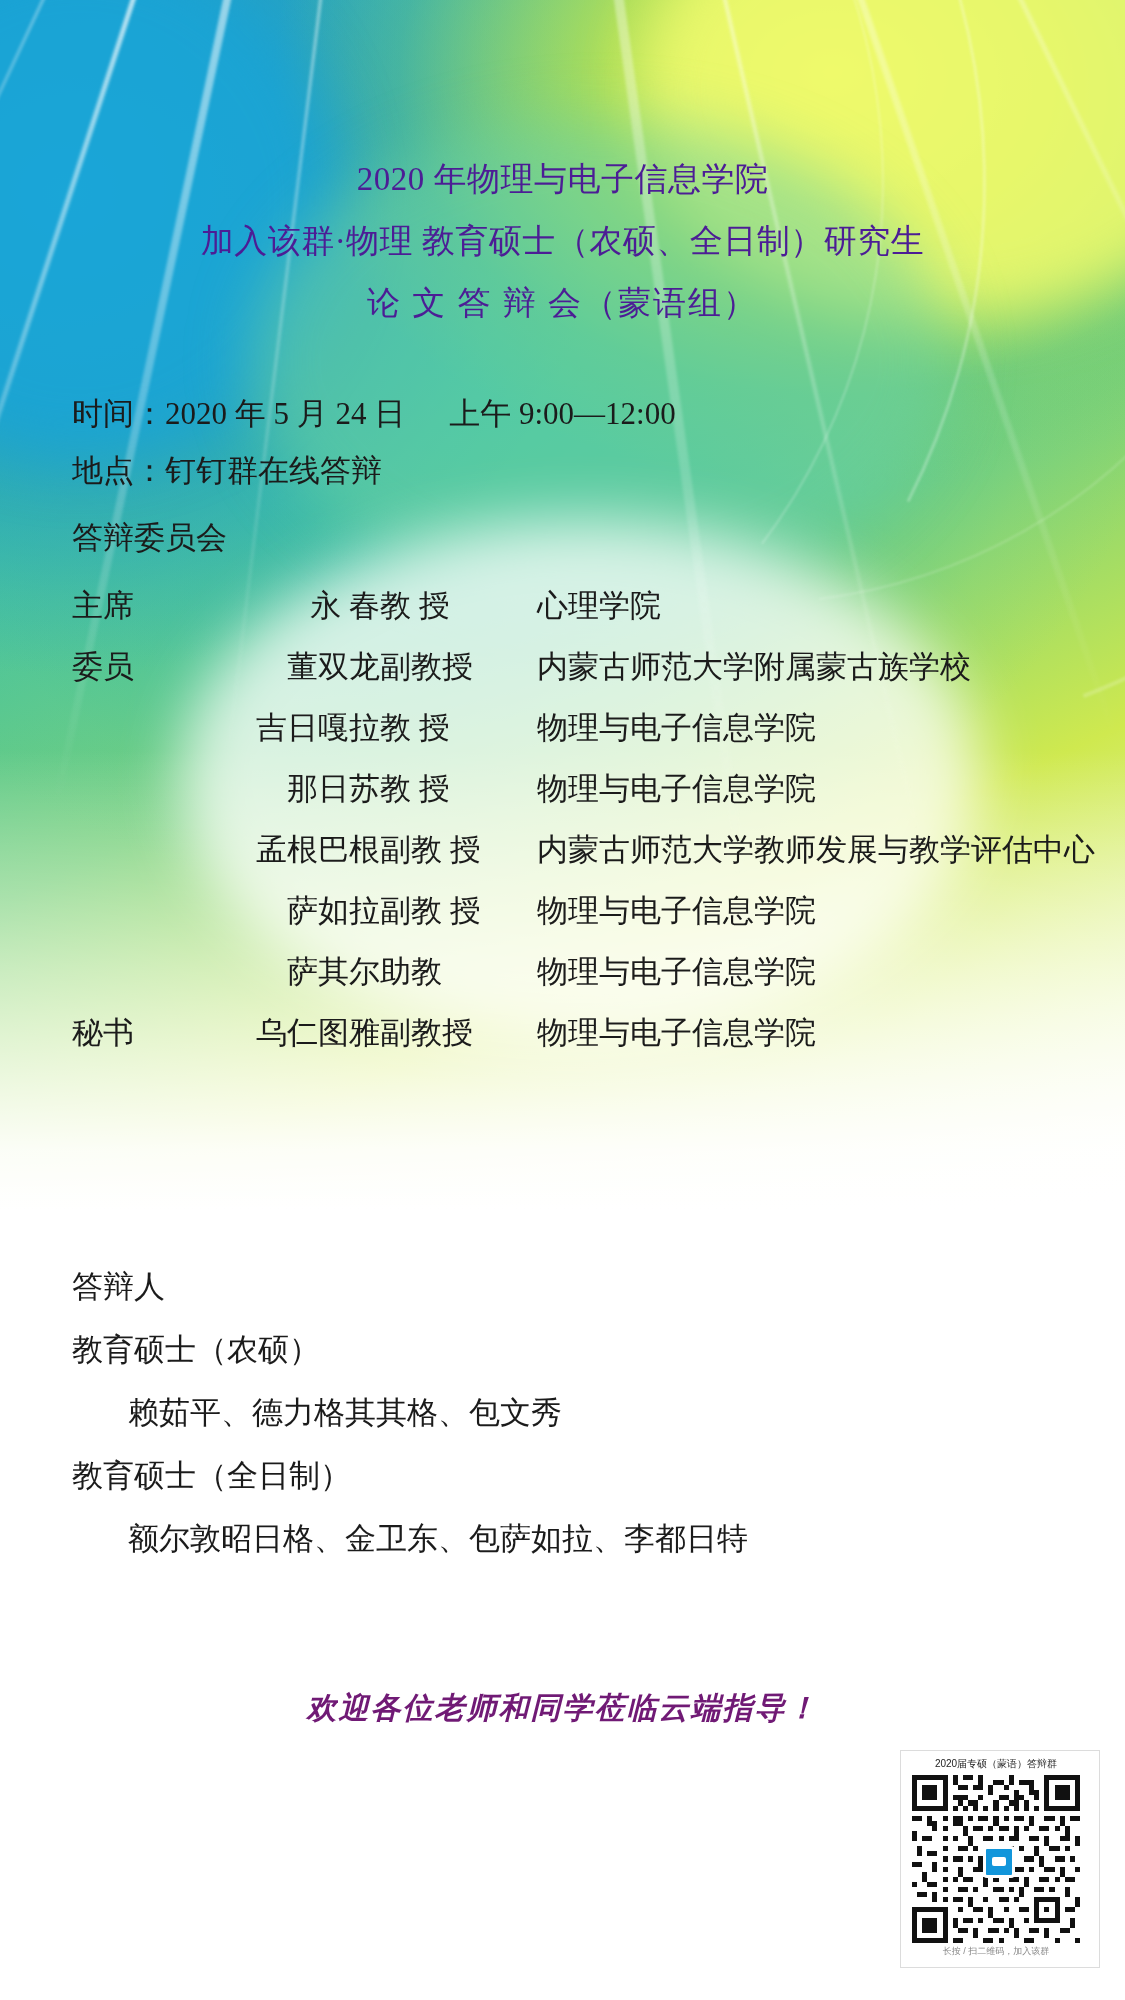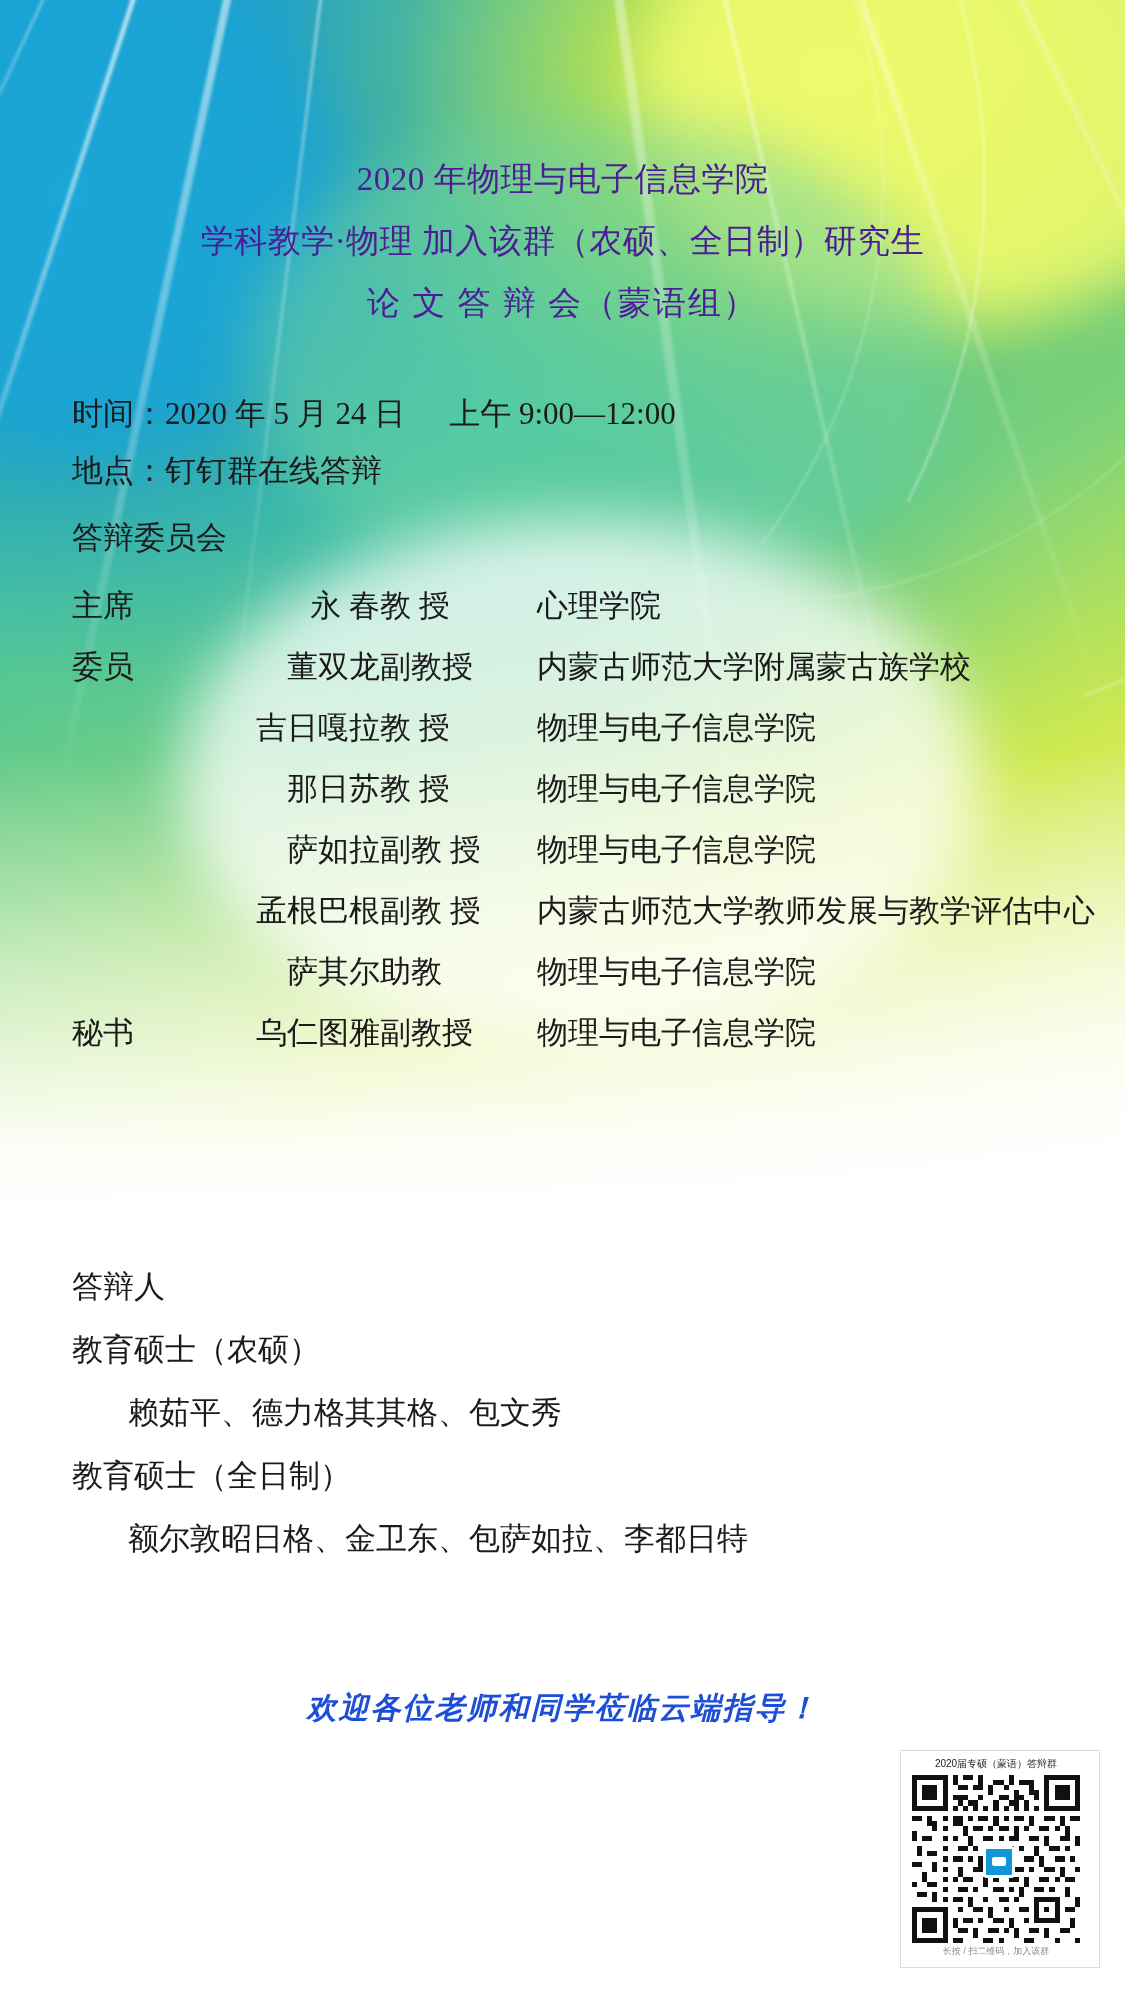--- a/index.html
+++ b/index.html
@@ -132,21 +132,21 @@
   .welcome {
     position: absolute;
     left: 0;
     top: 1688px;
     width: 1125px;
     text-align: center;
     font-size: 30px;
     font-weight: bold;
     font-style: italic;
     letter-spacing: 2px;
-    color: #1d4ed8;
+    color: #701a75;
   }
   
   .qr-card {
     position: absolute;
     left: 900px;
     top: 1750px;
     width: 200px;
     height: 218px;
     background: #ffffff;
     border: 1px solid #dcdcdc;
@@ -218,21 +218,21 @@
     <div class="arc" style="left:-420px; top:-520px; width:1400px; height:1400px; border-width:3px; transform:rotate(-18deg); opacity:.55;"></div>
     <div class="arc" style="left:-320px; top:-420px; width:1200px; height:1200px; border-width:2px; transform:rotate(-8deg); opacity:.45;"></div>
     <div class="arc" style="left:60px; top:-760px; width:1500px; height:1500px; border-width:4px; transform:rotate(24deg); opacity:.4;"></div>
     <div class="arc" style="left:200px; top:-500px; width:1100px; height:1100px; border-width:2px; transform:rotate(38deg); opacity:.35;"></div>
   </div>
 
   <div class="content">
 
     <div class="title-block">
       <div class="title-line l1">2020 年物理与电子信息学院</div>
-      <div class="title-line l2">学科教学·物理 加入该群（农硕、全日制）研究生</div>
+      <div class="title-line l2">加入该群·物理 教育硕士（农硕、全日制）研究生</div>
       <div class="title-line l3">论 文 答 辩 会（蒙语组）</div>
     </div>
 
     <div class="meta">
       <div>
         <span>时间：</span><span>2020 年 5 月 24 日</span><span class="gap"></span><span>上午 9:00—12:00</span>
       </div>
       <div>
         <span>地点：</span><span>钉钉群在线答辩</span>
       </div>
@@ -261,29 +261,29 @@
           <td class="org">物理与电子信息学院</td>
         </tr>
         <tr>
           <td class="role"></td>
           <td class="name">那日苏</td>
           <td class="rank">教 授</td>
           <td class="org">物理与电子信息学院</td>
         </tr>
         <tr>
           <td class="role"></td>
+          <td class="name">孟根巴根</td>
+          <td class="rank">副教 授</td>
+          <td class="org">内蒙古师范大学教师发展与教学评估中心</td>
+        </tr>
+        <tr>
+          <td class="role"></td>
           <td class="name">萨如拉</td>
           <td class="rank">副教 授</td>
           <td class="org">物理与电子信息学院</td>
-        </tr>
-        <tr>
-          <td class="role"></td>
-          <td class="name">孟根巴根</td>
-          <td class="rank">副教 授</td>
-          <td class="org">内蒙古师范大学教师发展与教学评估中心</td>
         </tr>
         <tr>
           <td class="role"></td>
           <td class="name">萨其尔</td>
           <td class="rank">助教</td>
           <td class="org">物理与电子信息学院</td>
         </tr>
         <tr>
           <td class="role">秘书</td>
           <td class="name">乌仁图雅</td>

